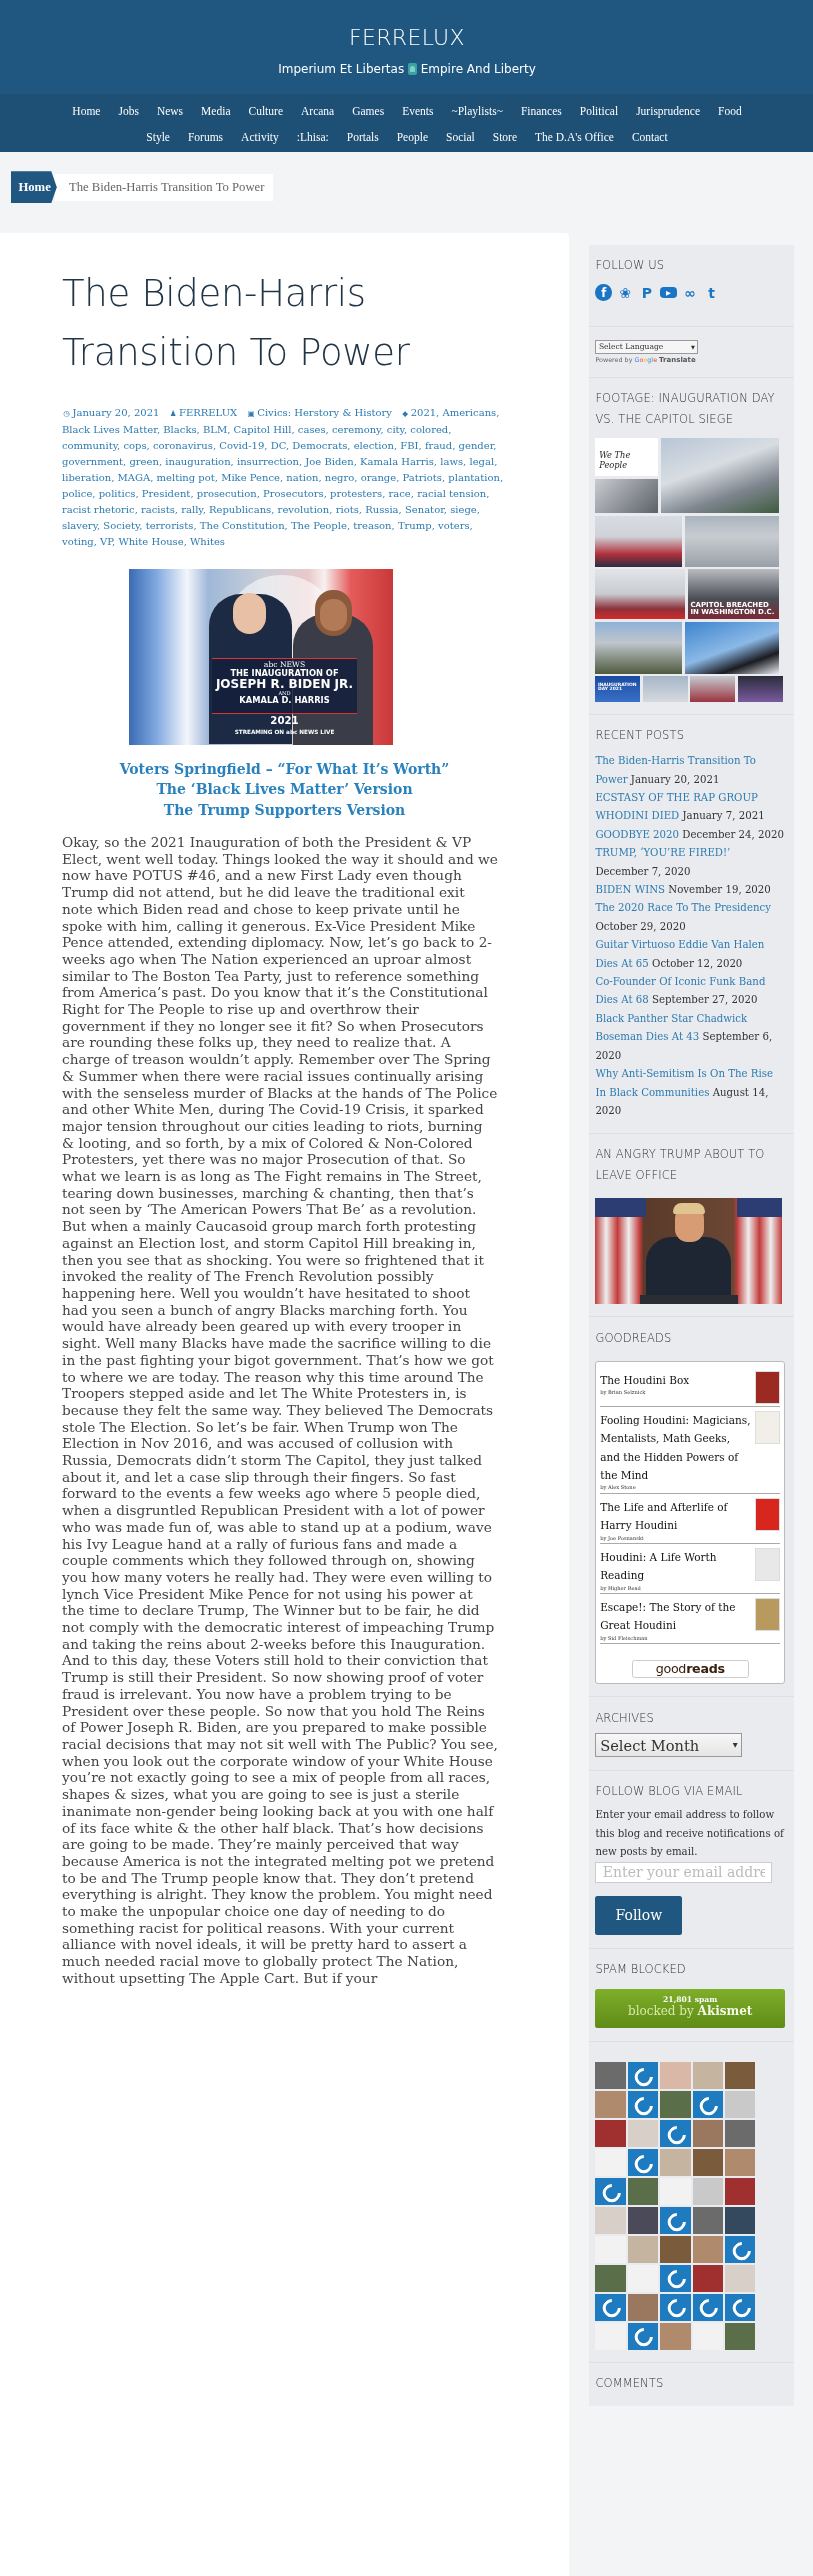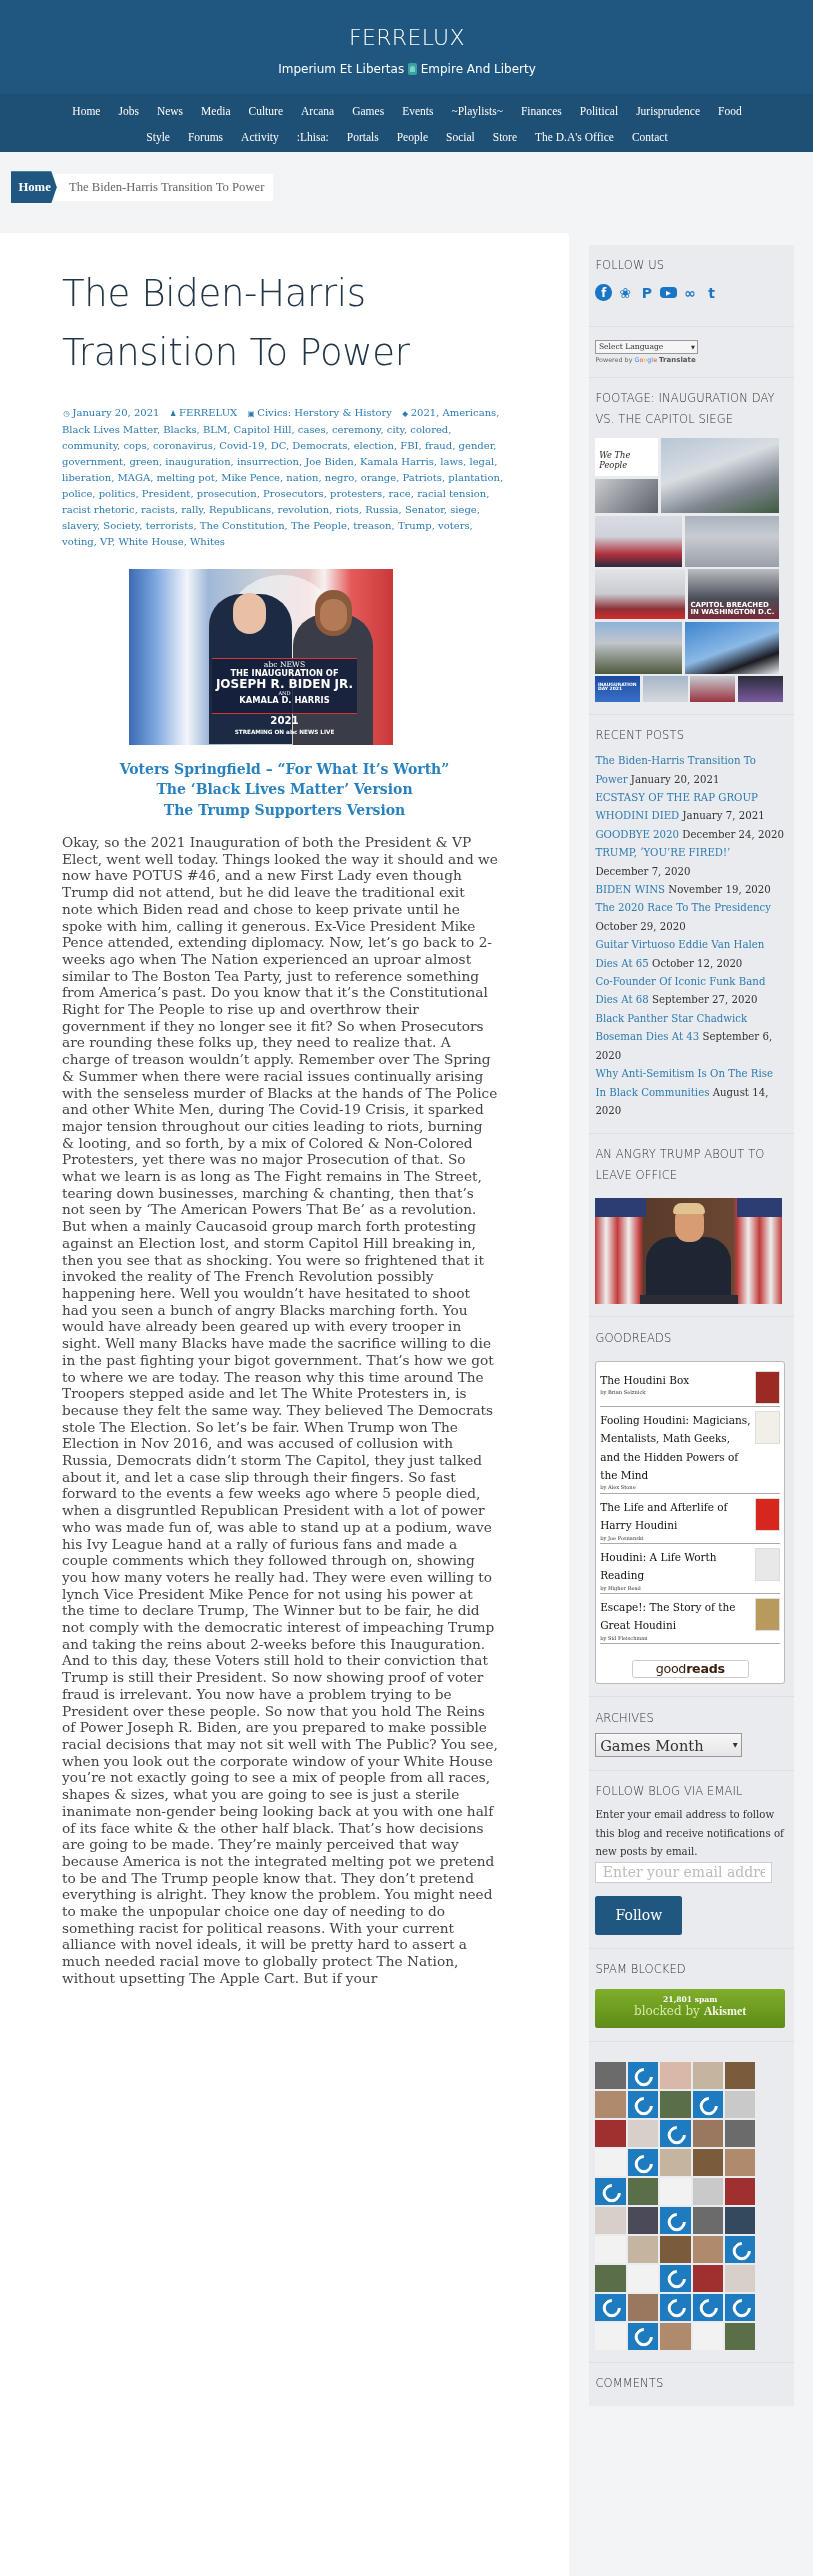--- a/index.html
+++ b/index.html
@@ -100,21 +100,21 @@
   .month-select { margin-top: 5.1px; width: 147px; height: 24px; border: 0.6px solid #999; background: linear-gradient(#f7f7f7, #e5e5e5); font-family: "DejaVu Serif", serif; font-size: 14.6px; color: #333; padding: 0 3.8px; display: flex; justify-content: space-between; align-items: center; }
   .month-select .arrow { font-size: 6.4px; }
   .email-desc { font-family: "DejaVu Serif", serif; font-size: 10.2px; line-height: 18.4px; color: #333; margin-top: 5.1px; }
   .email-input { width: 177px; height: 21.6px; border: 0.6px solid #ccc; background: #fff; font-family: "DejaVu Serif", serif; font-size: 14px; color: #bbb; padding: 0 6.4px; margin-top: 0; }
   .email-input::placeholder { color: #bbb; }
   .follow-btn { display: block; margin-top: 12.7px; width: 87px; height: 39px; background: #1f5780; color: #fff; border: none; border-radius: 2.5px; font-family: "DejaVu Serif", serif; font-size: 14px; }
 
   .akismet { margin-top: 10.2px; background: linear-gradient(#7fae2a, #5e8c17); border-radius: 2.5px; height: 39px; text-align: center; padding-top: 5.1px; }
   .ak-count { color: #fff; font-family: "DejaVu Serif", serif; font-weight: bold; font-size: 7.6px; }
   .ak-blocked { color: #d7eaa7; font-family: "DejaVu Serif", serif; font-size: 12px; }
-  .ak-blocked b { color: #f3f8e4; font-family: Liberation Serif, serif; }
+  .ak-blocked b { color: #f3f8e4; }
 
   .avatars { margin-top: 10.2px; display: grid; grid-template-columns: repeat(5, 30.5px); gap: 1.9px; }
   .avatar { width: 30.5px; height: 27px; background: #888; position: relative; overflow: hidden; }
   .avatar.gv { background: #1e7bbf; }
   .avatar.gv::after { content: ""; position: absolute; left: 7.6px; top: 5.7px; width: 11.5px; height: 11.5px; border: 3.2px solid #fff; border-radius: 50%; border-top-color: transparent; transform: rotate(45deg); }
 </style>
 </head>
 <body>
 
 <header class="site-header">
@@ -332,21 +332,21 @@
         <a class="gr-logo">
             <span>good</span>
             <span class="reads">reads</span>
           </a>
       </div>
     </section>
 
     <section class="widget">
       <h3 class="widget-title">ARCHIVES</h3>
       <div class="month-select">
-        <span>Games Month</span>
+        <span>Select Month</span>
         <span class="arrow">▼</span>
       </div>
     </section>
 
     <section class="widget">
       <h3 class="widget-title">FOLLOW BLOG VIA EMAIL</h3>
       <p class="email-desc">Enter your email address to follow this blog and receive notifications of new posts by email.</p>
       <input class="email-input" type="text" placeholder="Enter your email address" style="">
       <button class="follow-btn">Follow</button>
     </section>

